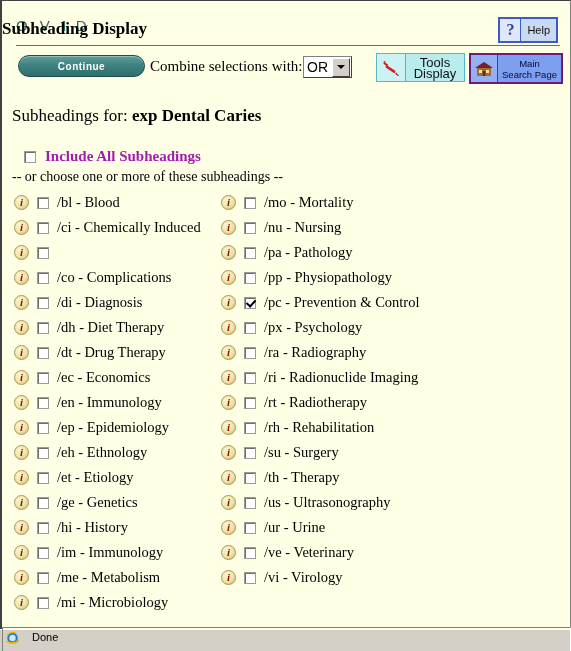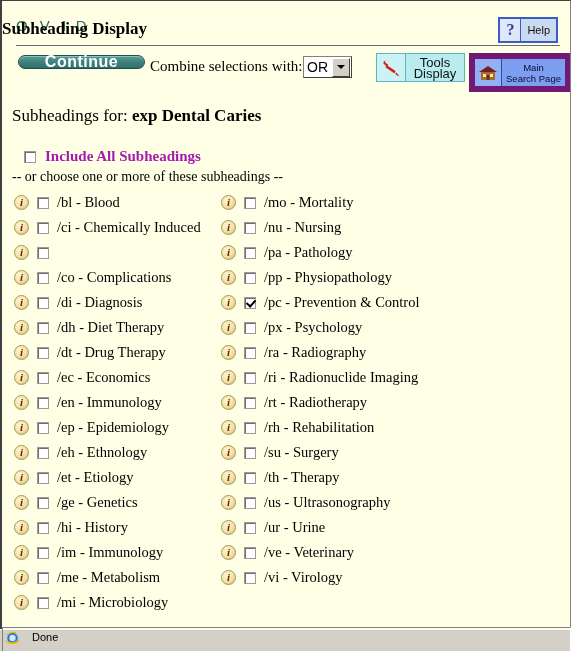--- a/index.html
+++ b/index.html
@@ -108,29 +108,29 @@
   
   .toolbar {
     position: relative;
     height: 46px;
   }
   .continue-btn {
     position: absolute;
     left: 16px;
     top: 9px;
     width: 127px;
-    height: 14px;
+    height: 22px;
     border-radius: 11px;
     background: linear-gradient(to bottom, #5f9d99 0%, #3f8481 45%, #2d6f6d 100%);
     border: 1px solid #1d4d4c;
     box-shadow: inset 0 1px 0 #8ec0bd;
     color: #ffffff;
     font-family: "Liberation Sans", sans-serif;
     font-weight: bold;
-    font-size: 16px;
+    font-size: 10px;
     letter-spacing: 0.5px;
     display: flex;
     align-items: center;
     justify-content: center;
     cursor: pointer;
     padding: 0;
     text-align: right;
   }
   .combine-label {
     position: absolute;
@@ -212,21 +212,21 @@
     color: #111;
   }
 
   .main-btn {
     position: absolute;
     left: 467px;
     top: 7px;
     width: 90px;
     height: 27px;
     display: flex;
-    border: 6px solid #701a75;
+    border: 2px solid #701a75;
     background: #7d9ff0;
     cursor: pointer;
   }
   .main-btn .ico {
     width: 26px;
     display: flex;
     align-items: center;
     justify-content: center;
     border-right: 1px solid #2a49b5;
     background: #93b0f4;

